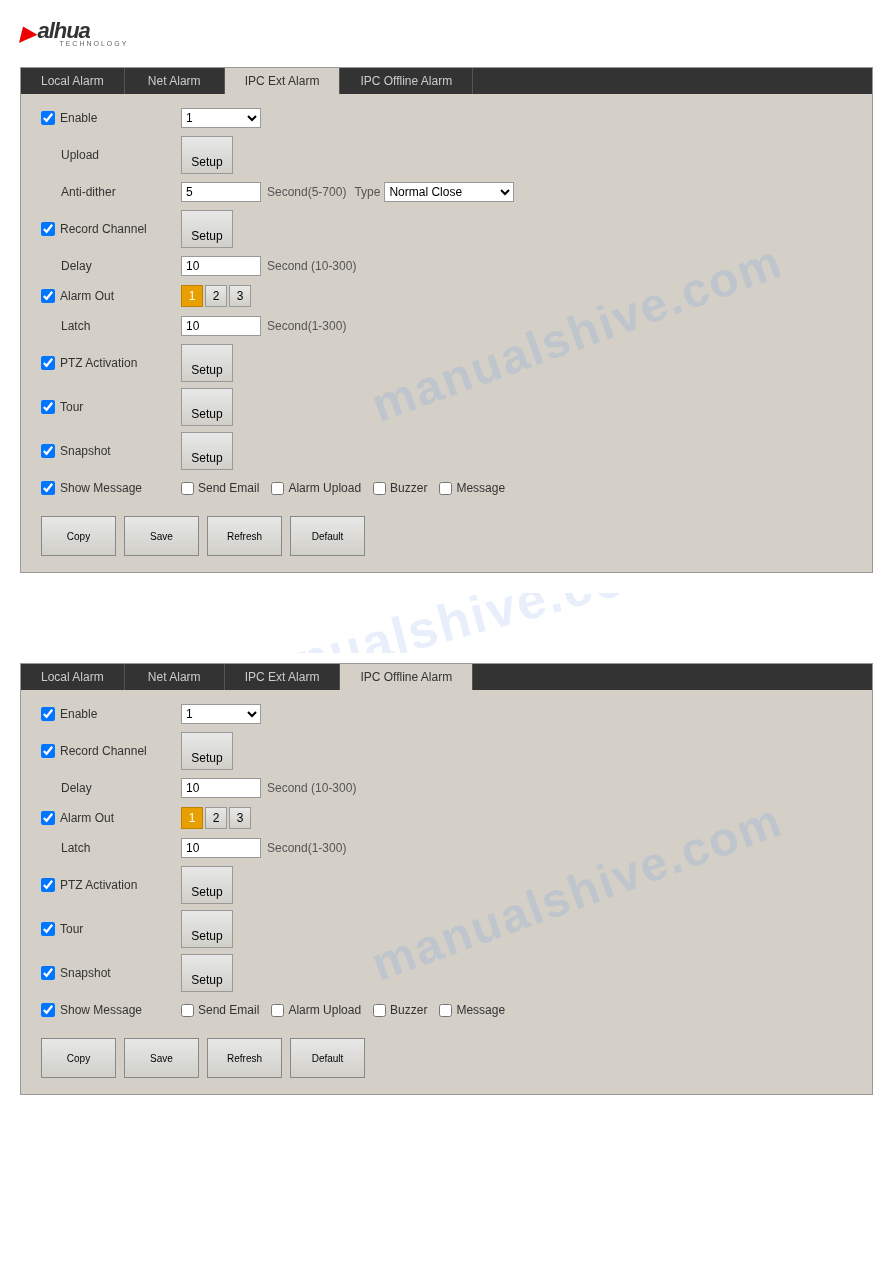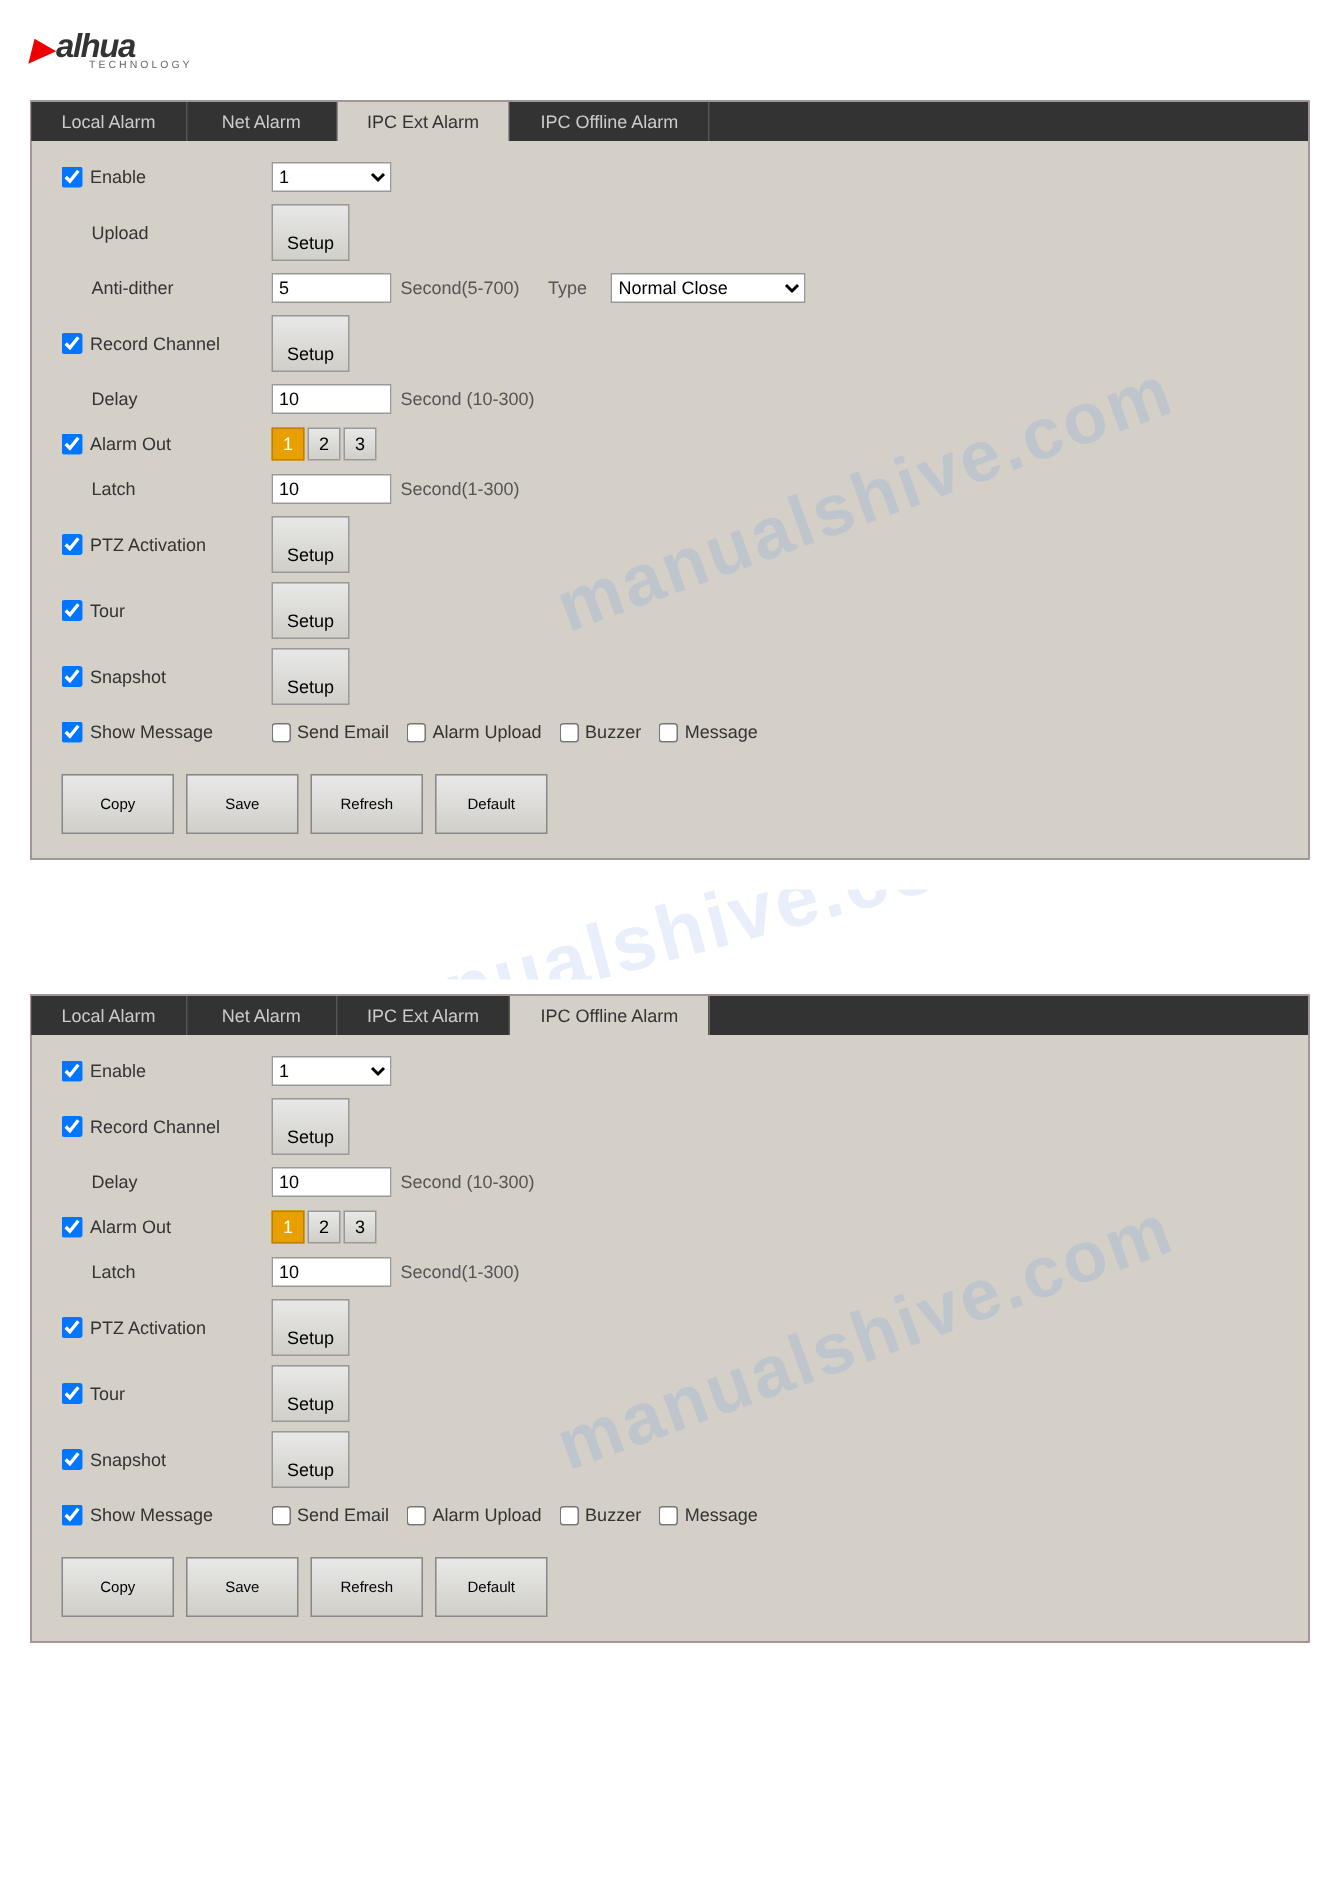--- a/index.html
+++ b/index.html
@@ -37,21 +37,21 @@
       color: #666;
       letter-spacing: 2px;
       display: block;
       margin-top: -4px;
       margin-left: 22px;
     }
 
     .panel {
       margin: 10px 20px 20px 20px;
       border: 1px solid #999;
-      background: #7f1d1d;
+      background: #6d28d9;
     }
 
     .tabs {
       display: flex;
       background: #333;
     }
     .tab {
       padding: 6px 20px;
       color: #ccc;
       font-size: 12px;
@@ -202,21 +202,21 @@
     .spacer-section {
       height: 60px;
       display: flex;
       align-items: center;
       justify-content: center;
       overflow: hidden;
       position: relative;
     }
 
     .type-label {
-      margin-left: 19px;
+      margin-left: 8px;
       color: #555;
     }
   </style>
 </head>
 <body>
 
 <div class="logo-area">
   <div class="logo">
     <span class="logo-icon" style="color:#e00; font-size:20px;">▶</span>
     <div>
@@ -252,21 +252,21 @@
     <div class="form-row">
       <span class="label-only">Upload</span>
       <button class="btn">Setup</button>
     </div>
 
     <div class="form-row">
       <span class="label-only">Anti-dither</span>
       <input class="form-control-text" type="text" value="5" style="">
       <span class="hint-text">Second(5-700)</span>
       <span class="type-label">Type</span>
-      <select class="form-control-select select-wide" style="margin-left:16px;">
+      <select class="form-control-select select-wide" style="margin-left:4px;">
         <option>Normal Close</option>
         <option>Normal Open</option>
       </select>
     </div>
 
     <div class="form-row">
       <label class="checkbox-label">
         <input type="checkbox" checked="" style="">
         <span>Record Channel</span>
       </label>

